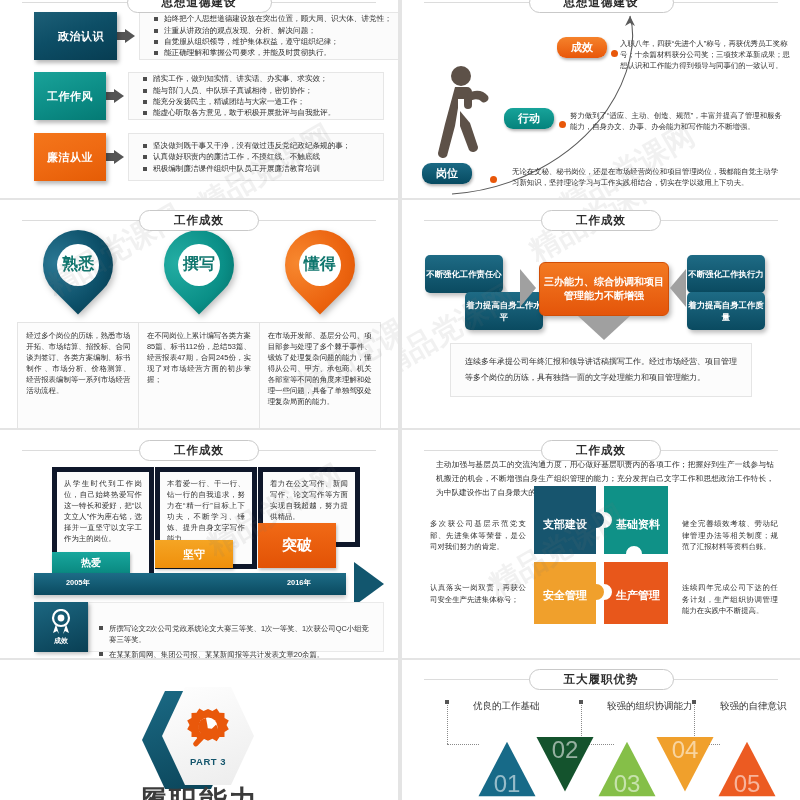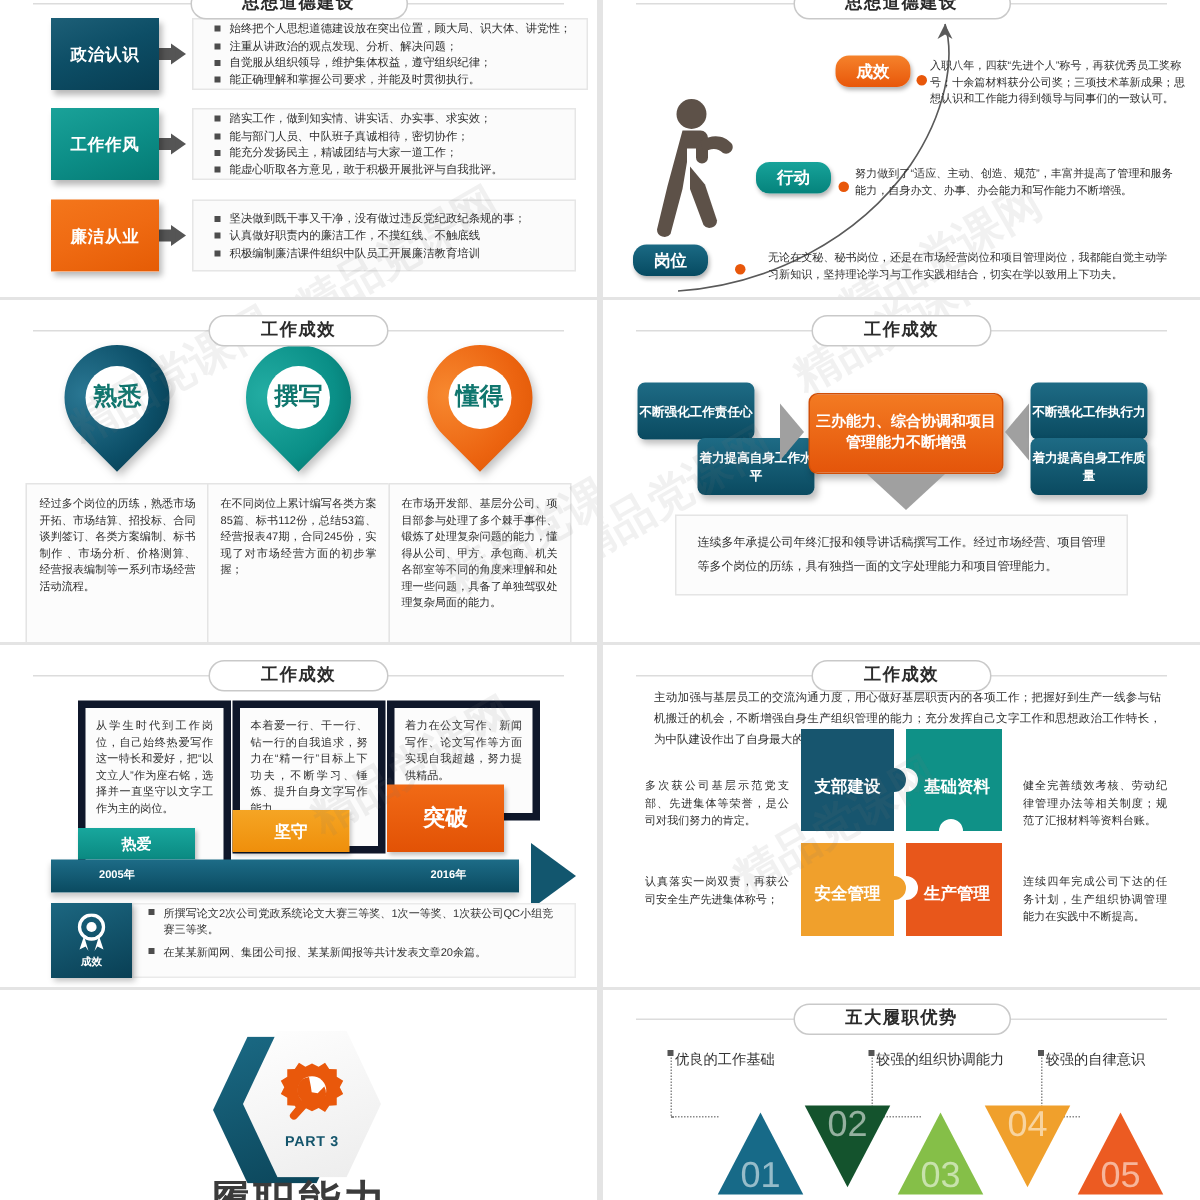--- a/index.html
+++ b/index.html
@@ -21,21 +21,21 @@
   
   .s1{padding:0;}
   .s1 .pill-top{top:-8px;}
   .row1{position:absolute;left:34px;right:14px;display:flex;align-items:stretch;}
   .r1{top:12px;height:48px;}
   .r2{top:72px;height:48px;}
   .r3{top:133px;height:48px;}
   .tagbox{width:72px;flex:0 0 72px;display:flex;align-items:center;justify-content:center;
     color:#fff;font-weight:bold;font-size:11px;letter-spacing:.5px;
     box-shadow:2px 3px 4px rgba(0,0,0,.28);position:relative;z-index:3;}
-  .tg-navy{background:linear-gradient(160deg,#1d5f77 0%,#0d4e66 45%,#073d52 100%);}
+  .tg-navy{background:linear-gradient(160deg,#1d5f77 0%,#0d4e66 45%,#073d52 100%);padding-left:11px;}
   .tg-teal{background:linear-gradient(160deg,#1aa299 0%,#0d8f88 50%,#047a74 100%);}
   .tg-orange{background:linear-gradient(160deg,#f4761b 0%,#ef6a12 50%,#e55c05 100%);}
   .arrow{flex:0 0 26px;display:flex;align-items:center;justify-content:center;position:relative;z-index:2;}
   .arrow i{display:block;width:0;height:0;border-top:7px solid transparent;border-bottom:7px solid transparent;
     border-left:10px solid #555;position:relative;}
   .arrow i:before{content:"";position:absolute;left:-19px;top:-4px;width:12px;height:8px;background:#555;}
   .bodybox{flex:1;background:#fbfbfb;border:1px solid #e6e6e6;display:flex;align-items:center;
     padding:4px 10px 4px 14px;margin-left:-4px;}
   .bodybox ul{list-style:none;margin:0;padding:0;}
   .bodybox li{font-size:7.6px;line-height:11.4px;color:#2f2f2f;position:relative;padding-left:10px;white-space:nowrap;}
@@ -95,21 +95,21 @@
   .tl-bar{position:absolute;left:34px;top:143px;height:22px;right:52px;
     background:linear-gradient(180deg,#1d6c87,#0a4a60);box-shadow:0 3px 4px rgba(0,0,0,.22);}
   .tl-head{position:absolute;top:132px;right:14px;width:0;height:0;border-top:22px solid transparent;
     border-bottom:22px solid transparent;border-left:30px solid #12566e;}
   .tl-yr{position:absolute;top:148px;color:#fff;font-size:7.4px;font-weight:bold;}
   .tl-bottom{position:absolute;left:34px;top:172px;right:14px;height:50px;display:flex;}
   .tl-badge{flex:0 0 54px;background:linear-gradient(160deg,#1c6781,#093f54);color:#fff;
     display:flex;flex-direction:column;align-items:center;justify-content:center;gap:1px;
     box-shadow:2px 2px 4px rgba(0,0,0,.25);z-index:2;}
   .tl-badge .lbl{font-size:7px;font-weight:bold;}
-  .tl-list{flex:1;border:1px solid #eaeaea;background:#fcfcfc;padding:0 10px;margin-left:0;}
+  .tl-list{flex:1;border:1px solid #eaeaea;background:#fcfcfc;padding:20px 10px;margin-left:0;}
   .tl-list li{list-style:none;font-size:7.4px;line-height:11px;position:relative;padding-left:10px;margin-bottom:4px;}
   .tl-list li:before{content:"";position:absolute;left:0;top:3px;width:4px;height:4px;background:#4d4d4d;}
   .tl-list ul{margin:0;padding:0;}
 
   
   .pz{position:absolute;left:130px;top:54px;width:138px;height:142px;}
   .pz-note{position:absolute;font-size:7.4px;line-height:11.5px;color:#2f2f2f;width:96px;text-align:justify;}
   .pz-top{position:absolute;left:34px;top:28px;right:26px;font-size:7.7px;line-height:14px;color:#2f2f2f;text-align:justify;}
 
   
@@ -117,21 +117,21 @@
   .hex{position:absolute;width:92px;height:104px;clip-path:polygon(25% 3%,75% 3%,100% 50%,75% 97%,25% 97%,0 50%);}
   .hex-back{left:8px;top:6px;background:linear-gradient(160deg,#1b6b86,#0a4256);}
   .hex-front{left:28px;top:2px;background:linear-gradient(160deg,#ffffff,#ececec);
     display:flex;flex-direction:column;align-items:center;justify-content:center;gap:3px;}
   .hex-front .part{font-size:9.5px;font-weight:bold;color:#14556c;letter-spacing:.5px;}
   .part-title{position:absolute;top:126px;left:0;right:0;text-align:center;font-size:28px;font-weight:bold;
     color:#3b3b3b;letter-spacing:2px;line-height:30px;}
 
   
   .tri-labels{position:absolute;top:28px;left:0;right:0;height:40px;}
-  .tri-lab{position:absolute;font-size:9.5px;color:#333;white-space:nowrap;}
+  .tri-lab{position:absolute;font-size:9.5px;color:#333;white-space:nowrap;margin-left:23px;}
   .tris{position:absolute;left:14px;top:74px;right:0;height:70px;}
   .tri-item{position:absolute;width:62px;height:62px;}
   .tri-up{clip-path:polygon(50% 6%,96% 94%,4% 94%);}
   .tri-dn{clip-path:polygon(4% 8%,96% 8%,50% 96%);}
   .tri-item .num{position:absolute;left:0;right:0;font-size:24px;color:rgba(255,255,255,.55);
     text-align:center;font-weight:normal;}
   .tri-up .num{bottom:2px;}
   .tri-dn .num{top:4px;}
   .dotted{position:absolute;border-left:1px dotted #8a8a8a;}
   .dotted-h{position:absolute;border-top:1px dotted #8a8a8a;}

